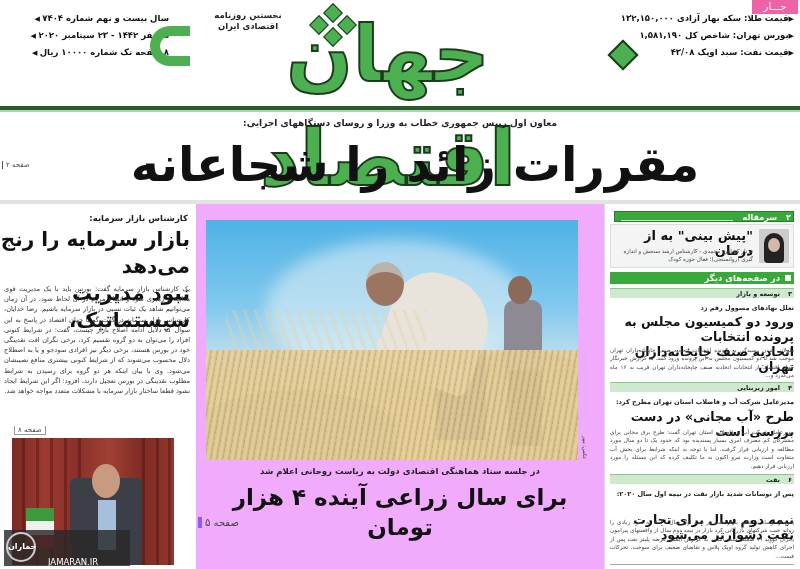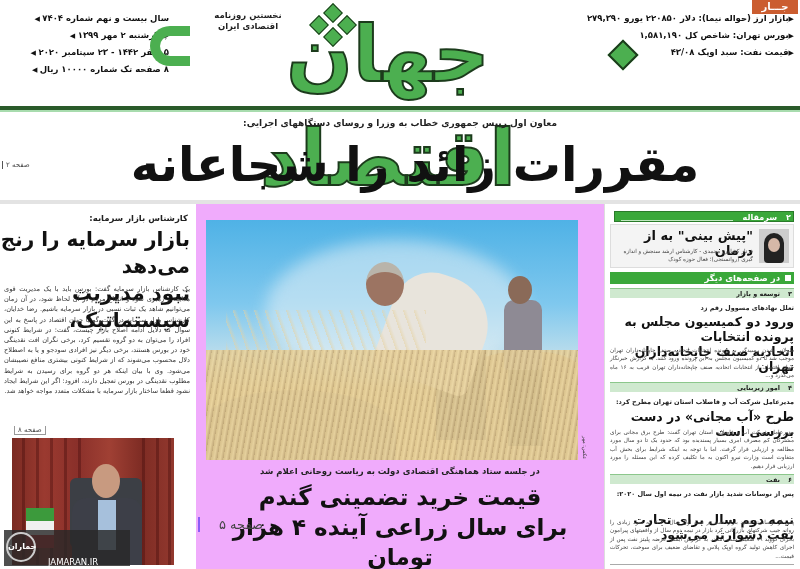--- a/index.html
+++ b/index.html
@@ -7,21 +7,21 @@
   body { font-family: "DejaVu Sans", sans-serif; color: #1a1a1a; position: relative; direction: rtl; }
 
   
   .masthead { position: absolute; left: 0; top: 0; width: 800px; height: 112px; background: #fff; }
   .left-info { position: absolute; left: 4px; top: 10px; width: 165px; direction: rtl; text-align: right; }
   .left-info .line { font-size: 8.5px; font-weight: bold; line-height: 16px; color: #111; white-space: nowrap; }
   .left-info .line::after { content: " \25C0"; font-size: 7px; }
   .right-info { position: absolute; right: 6px; top: 10px; width: 190px; direction: rtl; text-align: right; }
   .right-info .line { font-size: 8.5px; font-weight: bold; line-height: 16px; color: #111; white-space: nowrap; }
   .right-info .line::before { content: "\25B6 "; font-size: 7px; }
-  .badge-red { position: absolute; right: 2px; top: 0; width: 46px; height: 14px; background: #c2410c; opacity: 0.85; color: #fff; font-size: 10px; font-weight: bold; text-align: center; line-height: 14px; }
+  .badge-red { position: absolute; right: 2px; top: 0; width: 46px; height: 14px; background: #ec4899; opacity: 0.85; color: #fff; font-size: 10px; font-weight: normal; text-align: center; line-height: 14px; }
 
   .logo-wrap { position: absolute; left: 168px; top: 2px; width: 440px; height: 104px; }
   .logo-text { position: absolute; right: 0; top: 0; width: 440px; height: 104px; font-family: "DejaVu Sans", sans-serif; font-weight: bold; font-size: 78px; color: #4caf50; -webkit-text-stroke: 2px #1c3b1c; text-align: center; line-height: 104px; letter-spacing: -2px; }
   .logo-sub { position: absolute; left: 40px; top: 8px; font-size: 8.5px; font-weight: bold; color: #222; text-align: center; line-height: 11px; width: 80px; }
   .logo-diamonds { position: absolute; left: 140px; top: 4px; width: 50px; height: 40px; }
   .logo-diamonds span { position: absolute; width: 14px; height: 14px; background: #4caf50; border: 1.5px solid #1c3b1c; transform: rotate(45deg); }
   .green-diamond { position: absolute; left: 612px; top: 44px; width: 22px; height: 22px; background: #4caf50; border: 2px solid #1c3b1c; transform: rotate(45deg); }
   .green-arc { position: absolute; left: 150px; top: 26px; width: 40px; height: 40px; border-radius: 50% 0 0 50%; border: 10px solid #4caf50; border-right: none; }
   .masthead-rule { position: absolute; left: 0; top: 106px; width: 800px; height: 4px; background: #2a5a2a; }
   .masthead-rule2 { position: absolute; left: 0; top: 110px; width: 800px; height: 2px; background: #a8dcae; }
@@ -63,21 +63,21 @@
   .main-photo .man1-head { position: absolute; left: 160px; top: 42px; width: 38px; height: 44px; background: #9c7462; border-radius: 50%; border-top: 10px solid #b9b4aa; }
   .main-photo .man1-legs { position: absolute; left: 230px; top: 130px; width: 50px; height: 90px; background: #615d58; }
   .main-photo .man2-body { position: absolute; left: 298px; top: 80px; width: 38px; height: 70px; background: #8e8a94; border-radius: 10px 10px 4px 4px; }
   .main-photo .man2-head { position: absolute; left: 302px; top: 56px; width: 24px; height: 28px; background: #8a6a58; border-radius: 50%; }
   .main-photo .man2-legs { position: absolute; left: 302px; top: 146px; width: 34px; height: 80px; background: #5e5a4c; }
   .main-photo .wheat { position: absolute; left: 0; top: 130px; width: 372px; height: 110px; background: repeating-linear-gradient(100deg, rgba(220,196,140,0.9) 0px, rgba(236,214,160,0.9) 3px, rgba(196,170,120,0.9) 6px); }
   .main-photo .wheat2 { position: absolute; left: 20px; top: 90px; width: 200px; height: 70px; background: repeating-linear-gradient(70deg, rgba(230,210,160,0.55) 0px, rgba(230,210,160,0.0) 4px, rgba(230,210,160,0.0) 10px); }
   .photo-credit { position: absolute; left: 386px; top: 232px; font-size: 5px; color: #333; writing-mode: vertical-rl; }
   .center-kicker { position: absolute; left: 0; top: 262px; width: 408px; text-align: center; font-size: 8.5px; font-weight: bold; color: #222; }
   .center-headline { position: absolute; left: 0; top: 278px; width: 408px; text-align: center; font-size: 23px; font-weight: bold; color: #111; line-height: 30px; }
-  .center-pref { position: absolute; left: 2px; top: 313px; font-size: 13px; color: #444; border-left: 2px solid #8b5cf6; padding-left: 19px; }
+  .center-pref { position: absolute; left: 2px; top: 313px; font-size: 10px; color: #444; border-left: 4px solid #8b5cf6; padding-left: 3px; }
 
   
   .right-col { position: absolute; left: 604px; top: 204px; width: 196px; height: 365px; background: #fff; border-left: 1px solid #ddd; }
   .sec-bar { position: absolute; right: 6px; width: 180px; height: 11px; background: #3aa83a; color: #fff; font-size: 8px; font-weight: bold; line-height: 11px; padding-right: 16px; border: 1px solid #2a7a2a; }
   .sec-bar .num { position: absolute; right: 2px; top: 0; font-size: 8px; }
   .sec-bar .inner { position: absolute; left: 6px; right: 60px; top: 8px; height: 1px; background: #bfe8bf; }
   .op-box { position: absolute; right: 6px; top: 20px; width: 184px; height: 44px; background: #f4f4f4; border: 1px solid #ddd; }
   .op-avatar { position: absolute; right: 4px; top: 4px; width: 30px; height: 34px; background: #ccc; overflow: hidden; }
   .op-avatar .h { position: absolute; left: 5px; top: 4px; width: 20px; height: 30px; background: #222; border-radius: 10px 10px 4px 4px; }
   .op-avatar .f { position: absolute; left: 9px; top: 9px; width: 12px; height: 14px; background: #d6b8a8; border-radius: 50%; }
@@ -91,21 +91,20 @@
   .r-head { position: absolute; right: 6px; width: 184px; font-size: 12.5px; font-weight: bold; line-height: 15px; color: #111; text-align: right; }
   .r-body { position: absolute; right: 6px; width: 184px; font-size: 5.7px; line-height: 8.4px; color: #444; text-align: justify; }
   .r-rule { position: absolute; right: 6px; width: 184px; height: 1px; background: #aaa; }
 </style>
 </head>
 <body>
 
 <div class="masthead">
   <div class="left-info">
     <div class="line">سال بیست و نهم شماره ۷۴۰۴</div>
-    <div class="line">چهارشنبه ۲ مهر ۱۳۹۹</div>
     <div class="line">۵ صفر ۱۴۴۲ - ۲۳ سپتامبر ۲۰۲۰</div>
     <div class="line">۸ صفحه تک شماره ۱۰۰۰۰ ریال</div>
   </div>
 
   <div class="green-arc"></div>
 
   <div class="logo-wrap">
     <div class="logo-text">جهان اقتصاد</div>
     <div class="logo-sub">
       <div>نخستین روزنامه</div>
@@ -116,21 +115,21 @@
       <span style="left:4px;top:12px;"></span>
       <span style="left:32px;top:12px;"></span>
       <span style="left:18px;top:24px;"></span>
     </div>
   </div>
 
   <div class="green-diamond"></div>
 
   <div class="badge-red">جـــار</div>
   <div class="right-info">
-    <div class="line">بازار ارز (حواله نیما): دلار ۲۲۰۸۵۰ یورو ۲۷۹,۳۹۰</div>
+    <div class="line">قیمت طلا: سکه بهار آزادی ۱۳۲,۱۵۰,۰۰۰</div>
     <div class="line">بورس تهران: شاخص کل ۱,۵۸۱,۱۹۰</div>
     <div class="line">قیمت نفت: سبد اوپک ۴۳/۰۸</div>
   </div>
 
   <div class="masthead-rule"></div>
   <div class="masthead-rule2"></div>
 </div>
 
 <div class="kicker">معاون اول رییس جمهوری خطاب به وزرا و روسای دستگاههای اجرایی:</div>
 <div class="main-headline">مقررات زائد را شجاعانه حذف کنید</div>
@@ -181,21 +180,20 @@
     <div class="man2-head"></div>
     <div class="man1-legs"></div>
     <div class="man1-body"></div>
     <div class="man1-head"></div>
     <div class="wheat2"></div>
     <div class="wheat"></div>
   </div>
   <div class="photo-credit">عکس: مهر</div>
   <div class="center-kicker">در جلسه ستاد هماهنگی اقتصادی دولت به ریاست روحانی اعلام شد</div>
   <div class="center-headline">
-    <div>قیمت خرید تضمینی گندم</div>
     <div>برای سال زراعی آینده ۴ هزار تومان</div>
   </div>
   <div class="center-pref">صفحه ۵</div>
 </div>
 
 <div class="right-col">
   <div class="sec-bar" style="top:7px;">
     <span class="num">۲</span>
     <span>سرمقاله</span>
     <span class="inner"></span>

